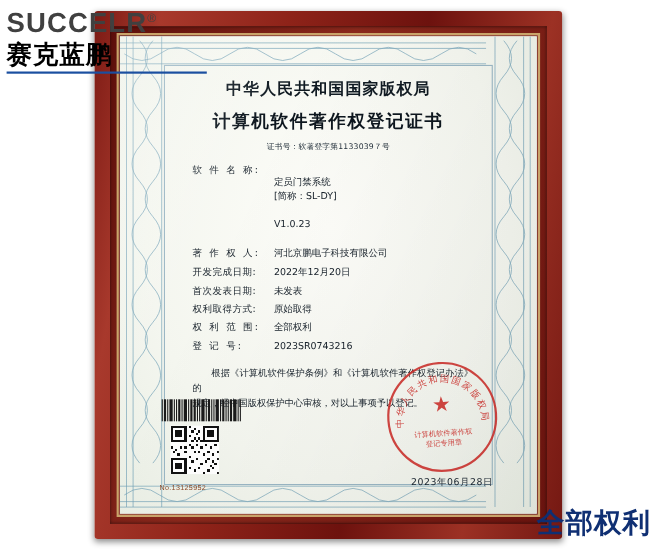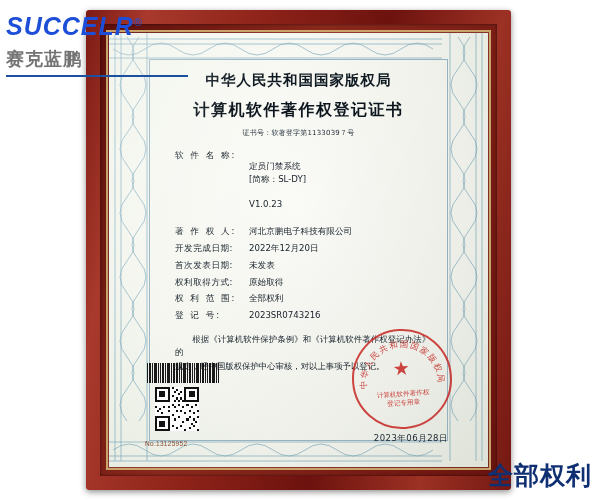--- a/index.html
+++ b/index.html
@@ -28,36 +28,35 @@
     top: 4px;
     width: 200px;
     height: 60px;
     z-index: 40;
   }
   .brand-latin {
     font-family: "Liberation Sans", sans-serif;
     font-weight: bold;
     font-size: 25px;
     letter-spacing: 1px;
-    color: #1d4ed8;
-    line-height: 36px;
+    color: #404040;
+    line-height: 26px;
     white-space: nowrap;
-    font-style: italic;
   }
   .brand-latin .gap { letter-spacing: 6px; }
   .brand-reg {
     font-size: 11px;
     vertical-align: super;
     font-weight: normal;
   }
   .brand-cn {
     font-family: Liberation Sans, sans-serif;
     font-weight: bold;
-    font-size: 18px;
-    color: #737373;
+    font-size: 23px;
+    color: #000000;
     line-height: 30px;
     letter-spacing: 1px;
     white-space: nowrap;
   }
   .brand-rule {
     width: 182px;
     height: 2px;
     background: #1b4fa0;
     margin-top: 1px;
   }

